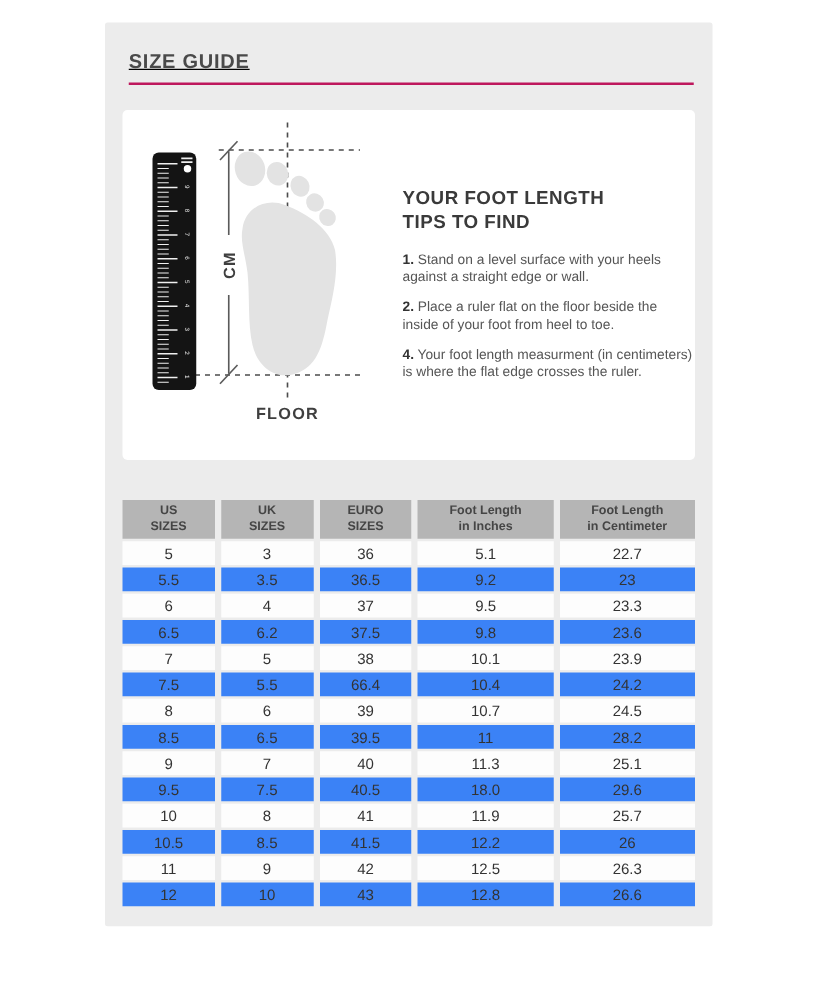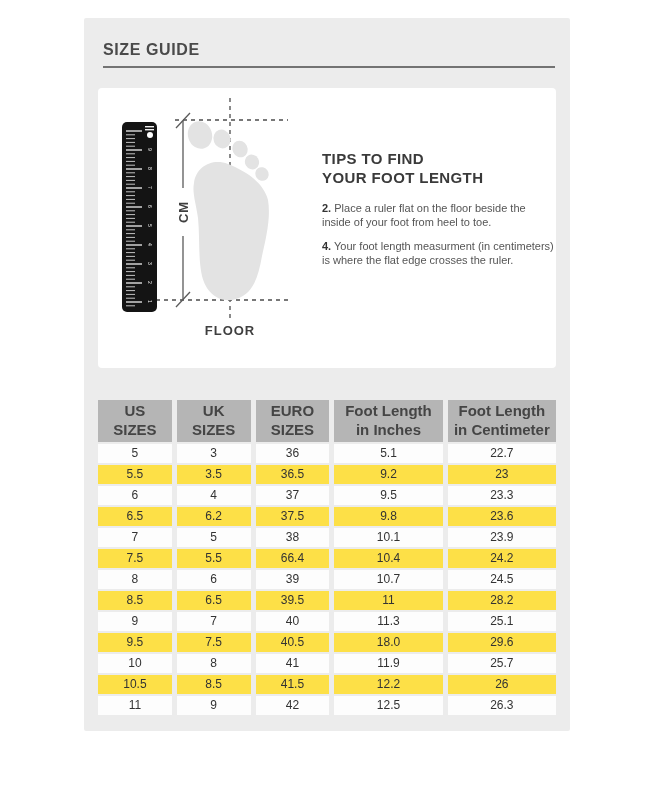--- a/index.html
+++ b/index.html
@@ -10,24 +10,25 @@
     width: 486px;
     margin: 18px auto 0;
     background: #ececec;
     border-radius: 2px;
     padding: 22px 0 14px;
   }
 
   .section-heading {
     margin: 0 15px 0 19px;
     padding-bottom: 6px;
-    border-bottom: 2px solid #737373;
+    border-bottom: 2px solid #be185d;
     display: flex;
     justify-content: space-between;
     align-items: flex-end;
+    text-decoration: underline;
   }
   .section-heading h2 {
     font-size: 16px;
     font-weight: bold;
     color: #4a4a4a;
     letter-spacing: 0.6px;
     line-height: 20px;
   }
   .section-heading .subtitle {
     font-size: 11px;
@@ -78,38 +79,38 @@
   .size-table-wrap { margin: 14px 9px 0; }
   table.size-table {
     width: 100%;
     table-layout: fixed;
     border-collapse: separate;
     border-spacing: 5px 2px;
   }
   table.size-table th {
     background: #b5b5b5;
     color: #454545;
-    font-size: 15px;
+    font-size: 10px;
     font-weight: bold;
     line-height: 1.25;
     height: 31px;
     text-align: center;
     vertical-align: middle;
     padding: 2px 0;
     margin-top: 26px;
   }
   table.size-table td {
     background: #fdfdfd;
     color: #333333;
     font-size: 12px;
     height: 19px;
     text-align: center;
     vertical-align: middle;
   }
-  table.size-table tr.row-alt td { background: #fde047; }
+  table.size-table tr.row-alt td { background: #3b82f6; }
 </style>
 </head>
 <body>
 
 <div class="panel">
 
   <div class="section-heading">
     <h2>SIZE GUIDE</h2>
   </div>
 
@@ -207,23 +208,24 @@
         <circle cx="52" cy="47" r="3" fill="#ffffff"></circle>
         <rect x="47" y="38" width="9" height="1.4" fill="#f0f0f0"></rect>
         <rect x="47" y="41" width="9" height="1.4" fill="#f0f0f0"></rect>
       </g>
 
       <text class="svg-label" x="132" y="247" text-anchor="middle">FLOOR</text>
     </svg>
 
     <div class="tips">
       <div class="tips-title">
+        <div>YOUR FOOT LENGTH</div>
         <div>TIPS TO FIND</div>
-        <div>YOUR FOOT LENGTH</div>
       </div>
+      <p class="tip"><span class="tip-num">1.</span> <span>Stand on a level surface with your heels against a straight edge or wall.</span></p>
       <p class="tip"><span class="tip-num">2.</span> <span>Place a ruler flat on the floor beside the inside of your foot from heel to toe.</span></p>
       <p class="tip"><span class="tip-num">4.</span> <span>Your foot length measurment (in centimeters) is where the flat edge crosses the ruler.</span></p>
     </div>
   </div>
 
   <div class="chart-section">
 
     <div class="size-table-wrap">
       <table class="size-table">
         <colgroup>
@@ -342,18 +344,25 @@
               <td>12.2</td>
               <td>26</td>
             </tr>
             <tr>
               <td>11</td>
               <td>9</td>
               <td>42</td>
               <td>12.5</td>
               <td>26.3</td>
             </tr>
+            <tr class="row-alt">
+              <td>12</td>
+              <td>10</td>
+              <td>43</td>
+              <td>12.8</td>
+              <td>26.6</td>
+            </tr>
           </tbody>
       </table>
     </div>
   </div>
 
 </div>
 
 </body></html>

